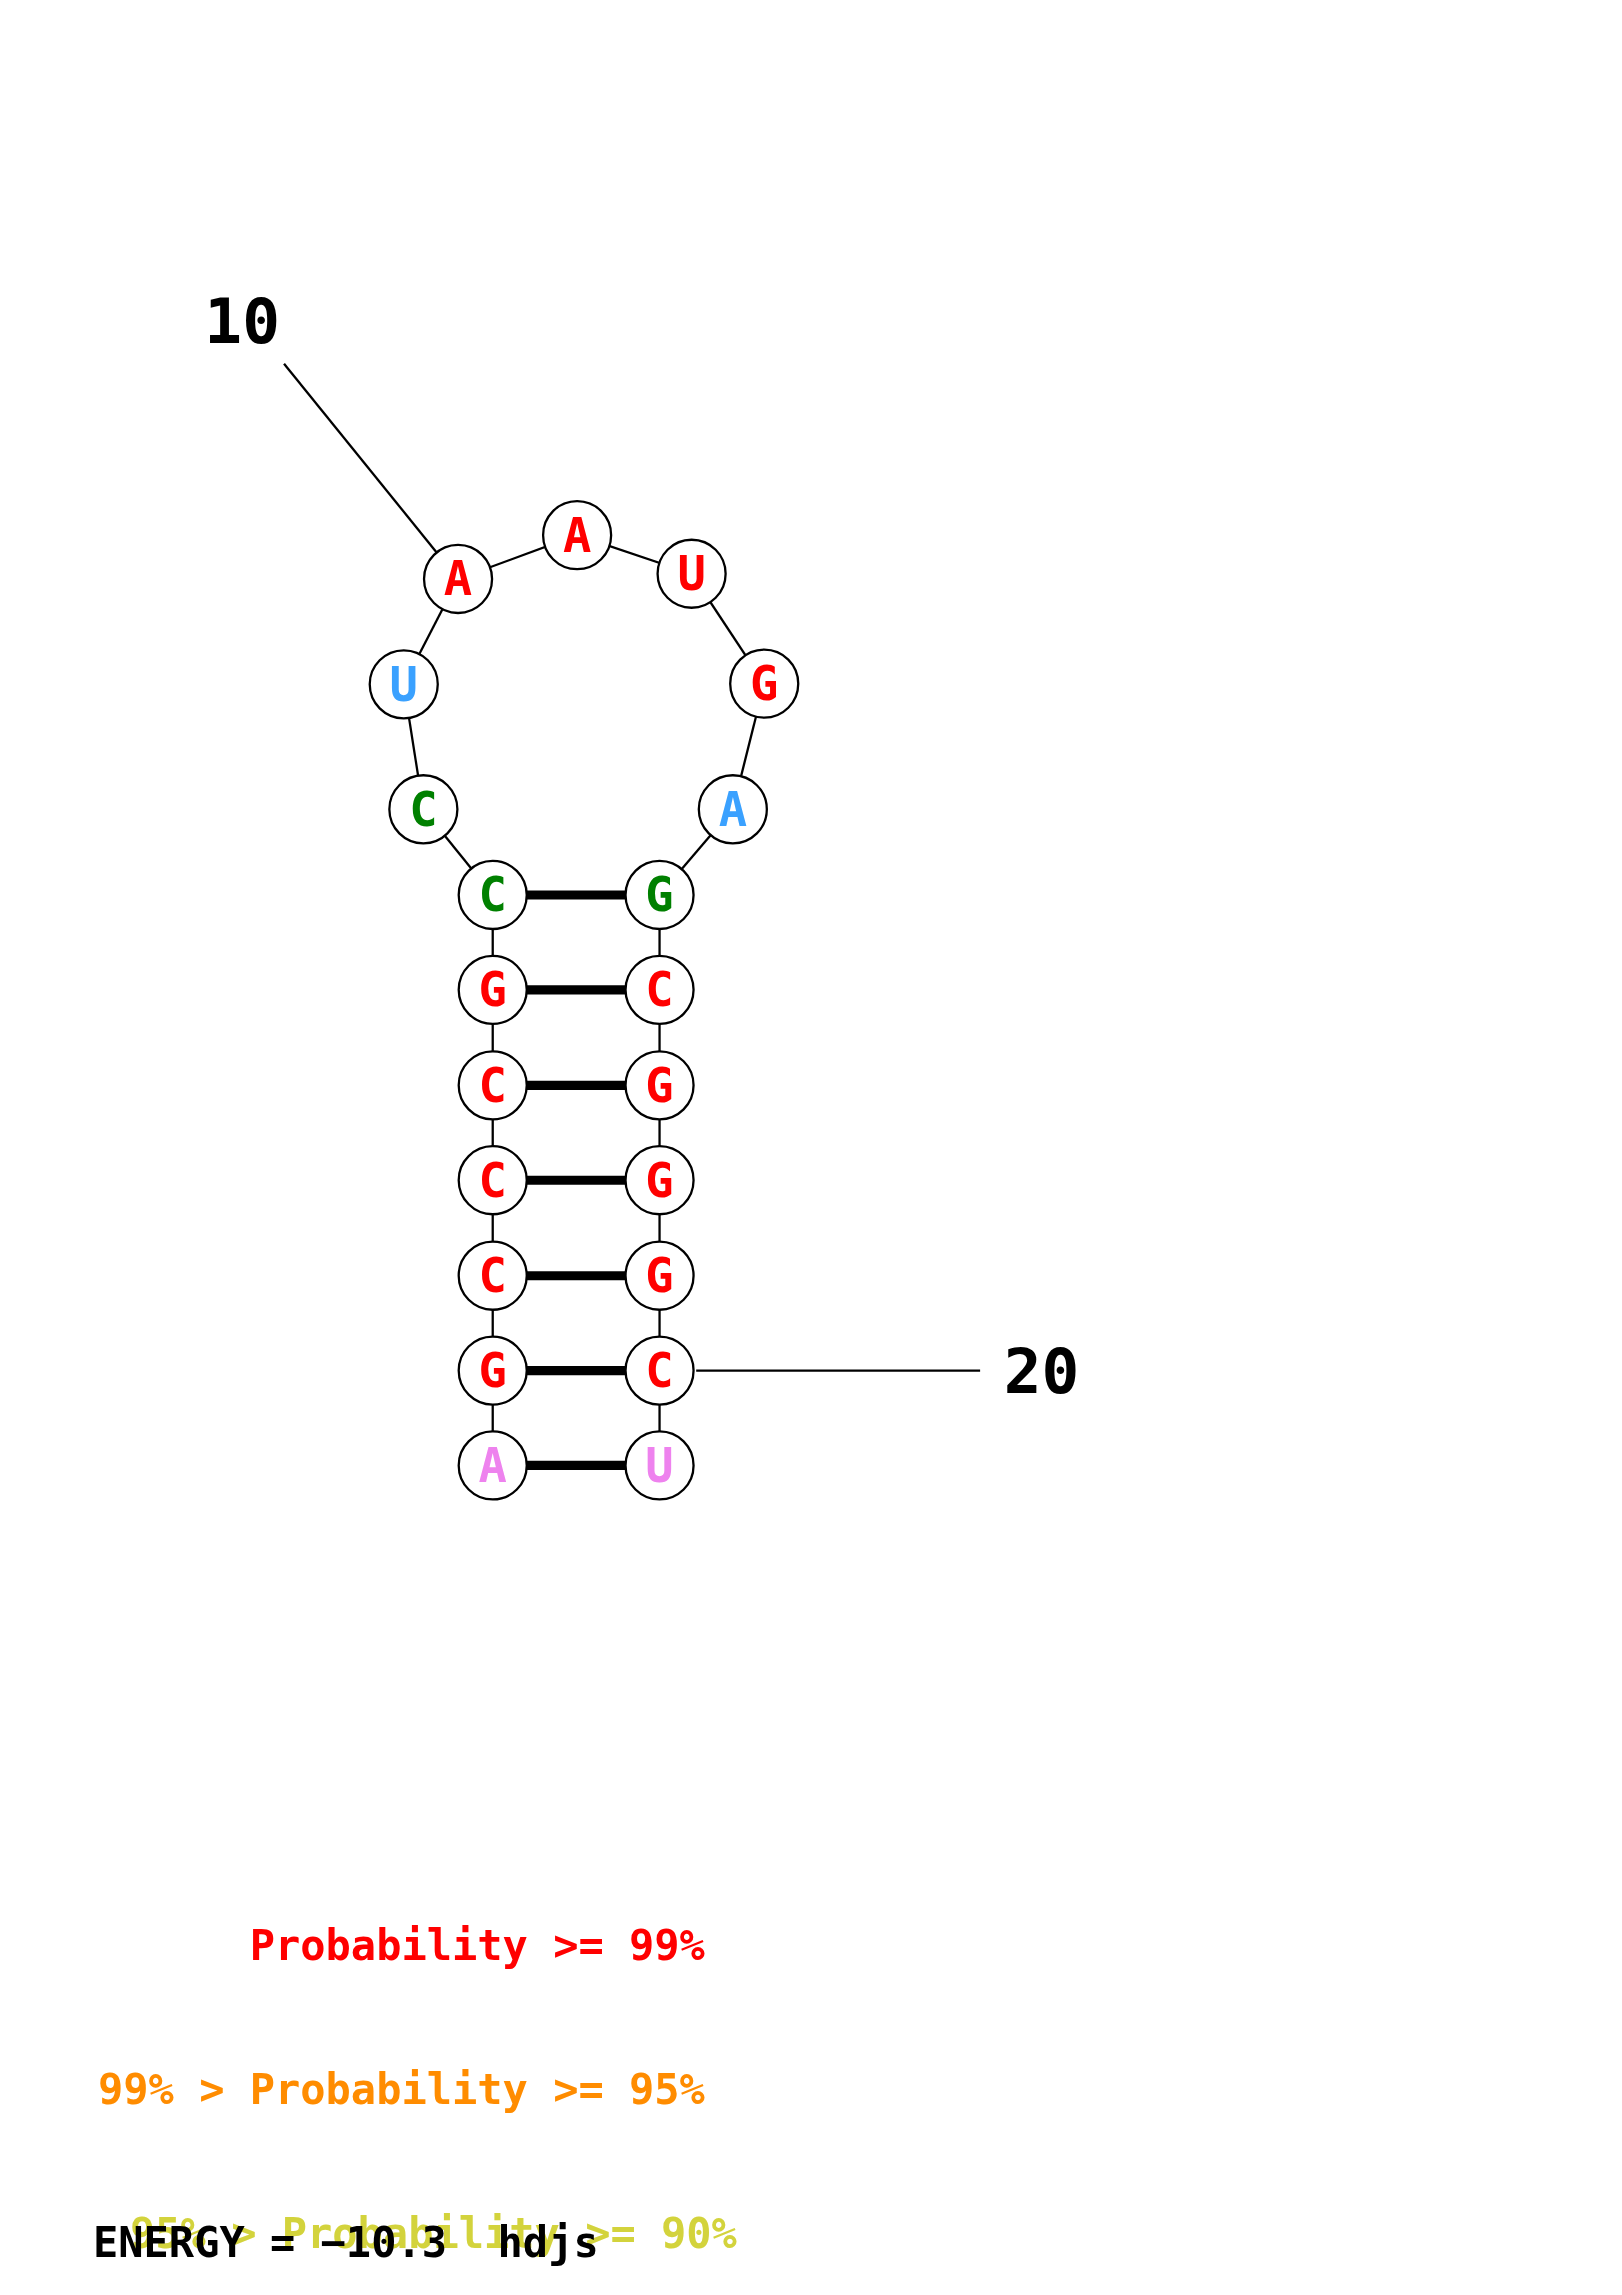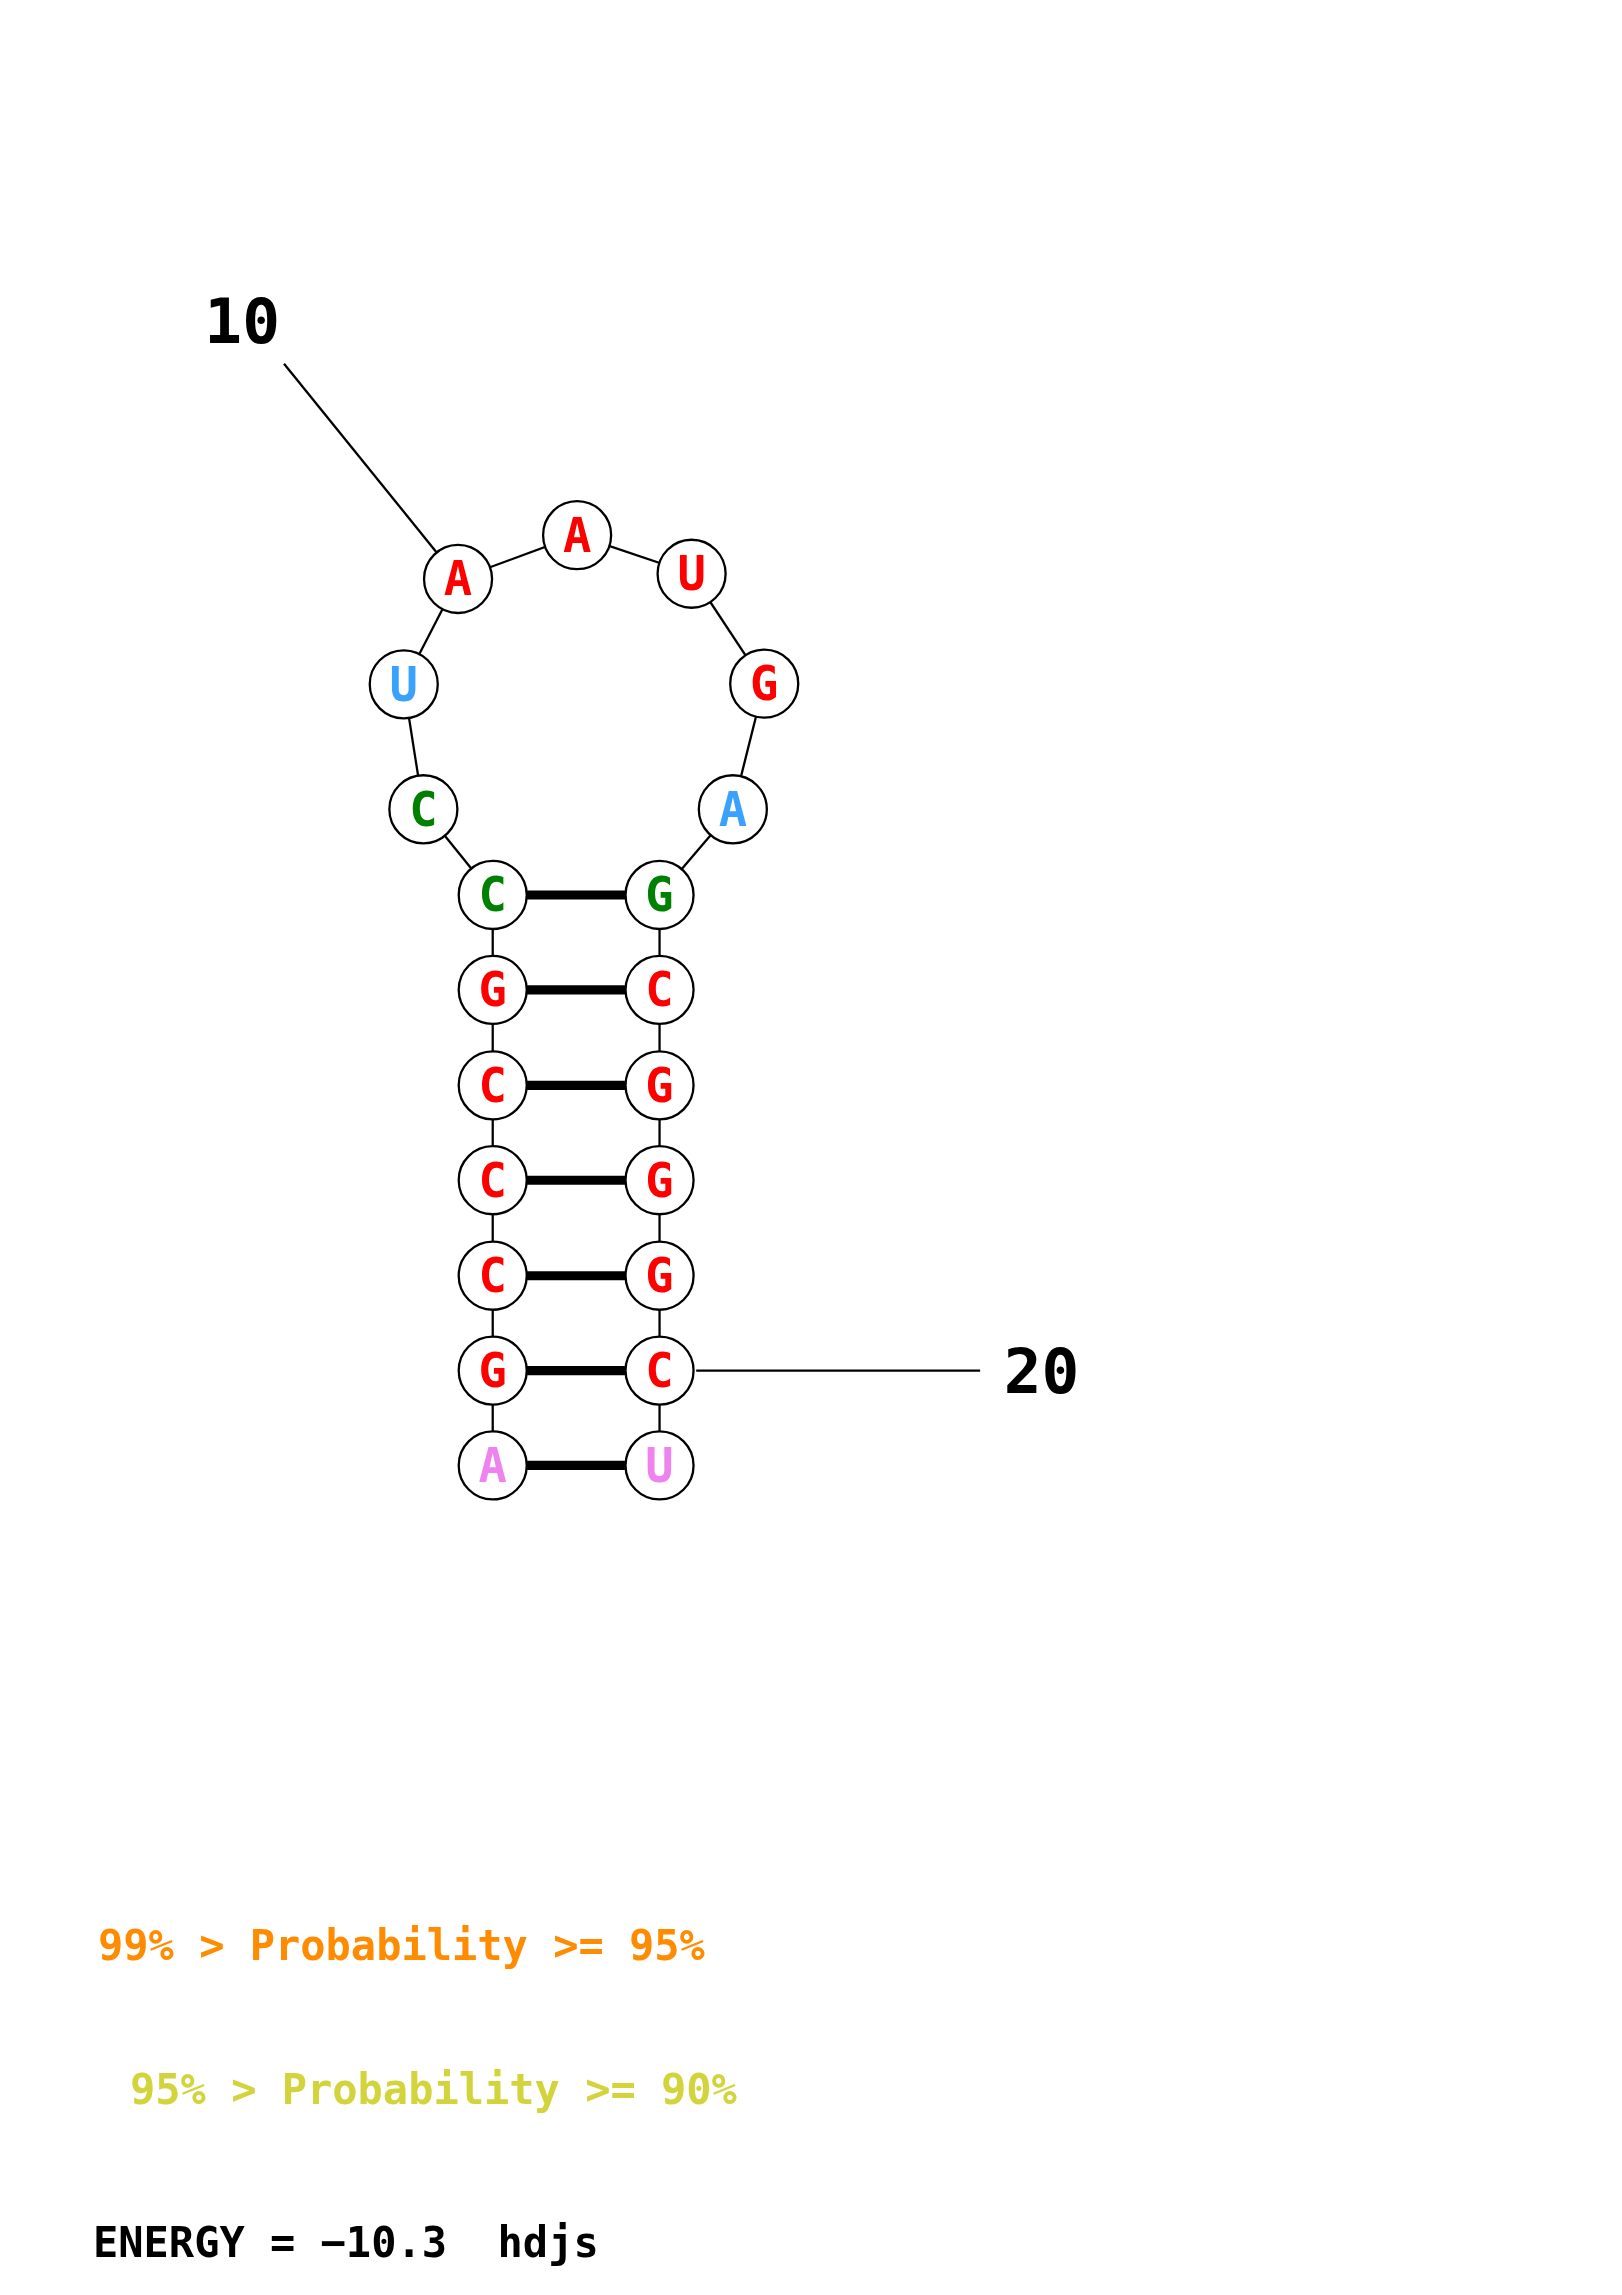--- a/index.html
+++ b/index.html
@@ -120,20 +120,21 @@
       <text x="1008" y="1659" dy="0.35em" text-anchor="middle" fill="#ff0000" font-size="72" font-weight="bold" font-family="&quot;DejaVu Sans Mono&quot;, monospace">G</text>
       <text x="1008" y="1804" dy="0.35em" text-anchor="middle" fill="#ff0000" font-size="72" font-weight="bold" font-family="&quot;DejaVu Sans Mono&quot;, monospace">G</text>
       <text x="1008" y="1950" dy="0.35em" text-anchor="middle" fill="#ff0000" font-size="72" font-weight="bold" font-family="&quot;DejaVu Sans Mono&quot;, monospace">G</text>
       <text x="1008" y="2095" dy="0.35em" text-anchor="middle" fill="#ff0000" font-size="72" font-weight="bold" font-family="&quot;DejaVu Sans Mono&quot;, monospace">C</text>
       <text x="1008" y="2240" dy="0.35em" text-anchor="middle" fill="#ee82ee" font-size="72" font-weight="bold" font-family="&quot;DejaVu Sans Mono&quot;, monospace">U</text>
       <text x="370" y="490" dy="0.35em" text-anchor="middle" fill="#000000" font-size="96" font-weight="bold" font-family="&quot;DejaVu Sans Mono&quot;, monospace">10</text>
       <text x="1592" y="2095" dy="0.35em" text-anchor="middle" fill="#000000" font-size="96" font-weight="bold" font-family="&quot;DejaVu Sans Mono&quot;, monospace">20</text>
     </svg>
 
   <div class="legend">
+    <div class="legend-line" style="color: rgb(255, 0, 0);">      Probability &gt;= 99%</div>
     <div class="legend-line" style="color: rgb(255, 140, 0);">99% &gt; Probability &gt;= 95%</div>
     <div class="legend-line" style="color: rgb(211, 211, 60); padding-left: 32px;">95% &gt; Probability &gt;= 90%</div>
     
     
     
     
     
   </div>
 
   <div class="energy">ENERGY = −10.3  hdjs</div>

